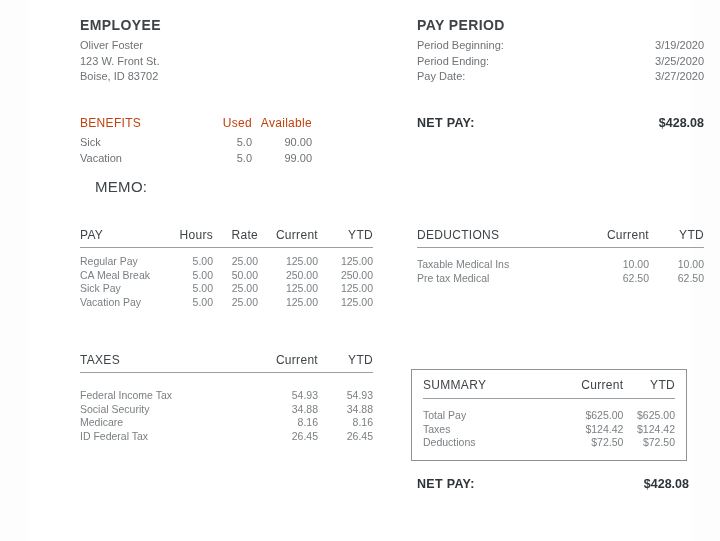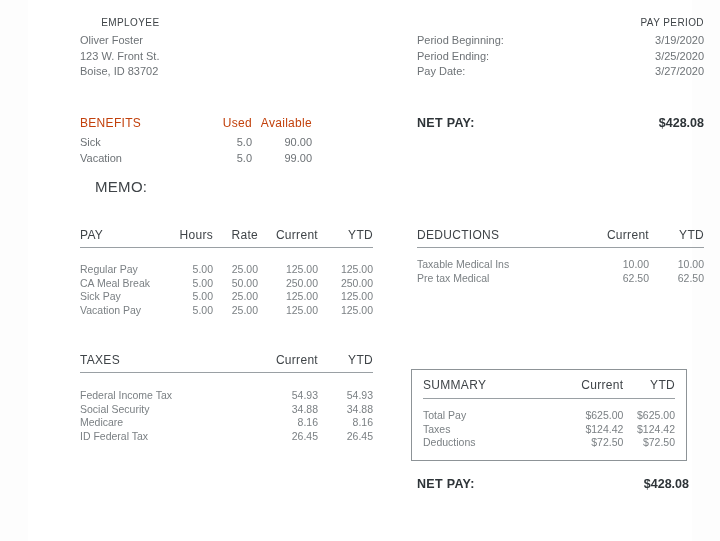--- a/index.html
+++ b/index.html
@@ -25,25 +25,24 @@
   .sheet {
     position: absolute;
     left: 28px;
     top: 0px;
     width: 664px;
     height: 541px;
     background: #ffffff;
   }
 
   .hdr {
-    font-size: 10px;
+    font-size: 14px;
     letter-spacing: 0.4px;
     color: #3f4448;
-    font-weight: 400;
-    text-align: right;
+    font-weight: 700;
   }
 
   
   .employee {
     position: absolute;
     left: 52px;
     top: 17px;
   }
   .employee .lines {
     margin-top: 5px;
@@ -157,21 +156,21 @@
     display: flex;
     font-size: 10.5px;
     color: #7b8084;
     line-height: 13.5px;
   }
   .pay-table .pay-row .c1 { width: 85px; }
   .pay-table .pay-row .c2 { width: 48px; text-align: right; }
   .pay-table .pay-row .c3 { width: 45px; text-align: right; }
   .pay-table .pay-row .c4 { width: 60px; text-align: right; }
   .pay-table .pay-row .c5 { width: 55px; text-align: right; }
-  .pay-table .rows { margin-top: 15px; }
+  .pay-table .rows { margin-top: 7px; }
 
   
   .ded-table {
     position: absolute;
     left: 389px;
     top: 228px;
     width: 287px;
   }
   .ded-table .tbl-head .c1 { width: 170px; }
   .ded-table .tbl-head .c2 { width: 62px; text-align: right; }

